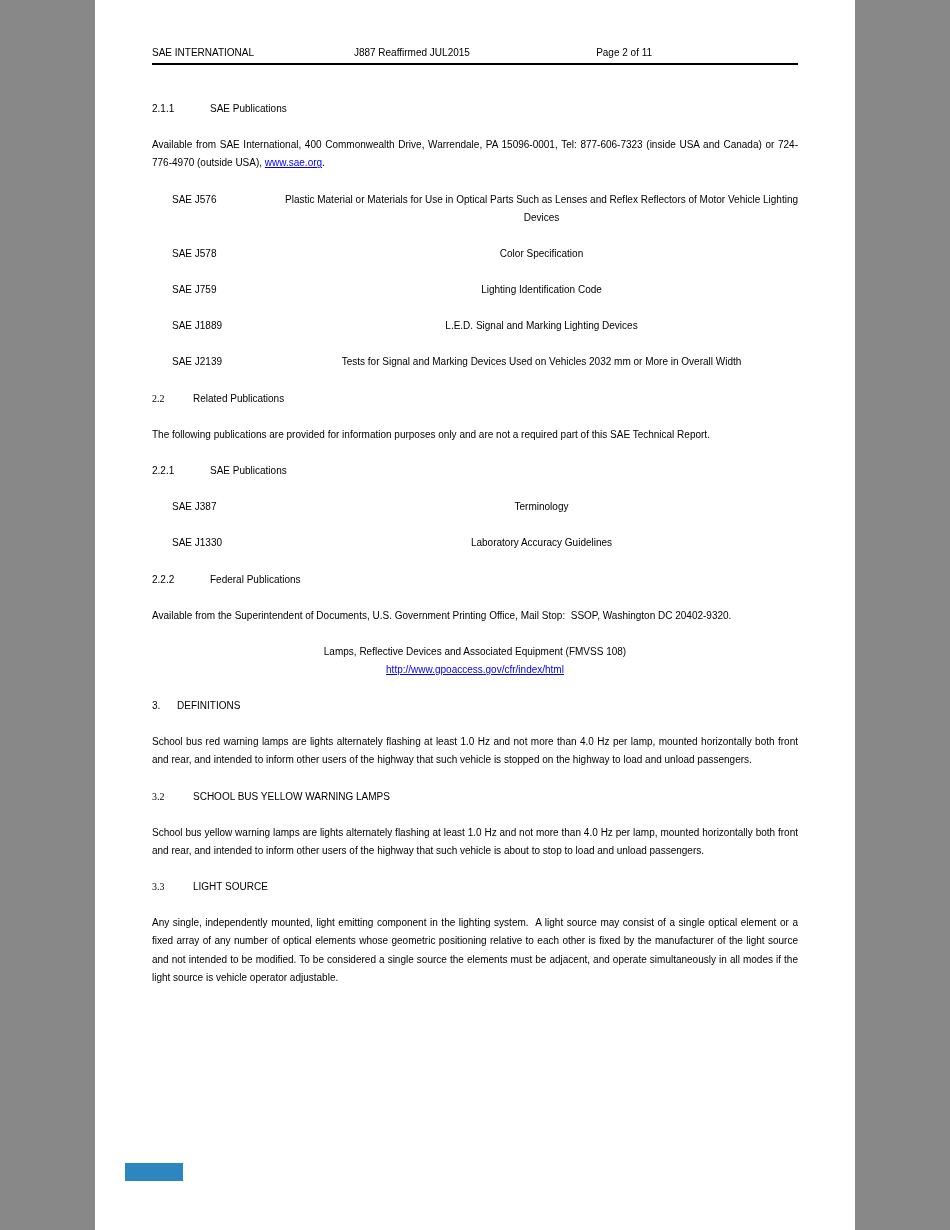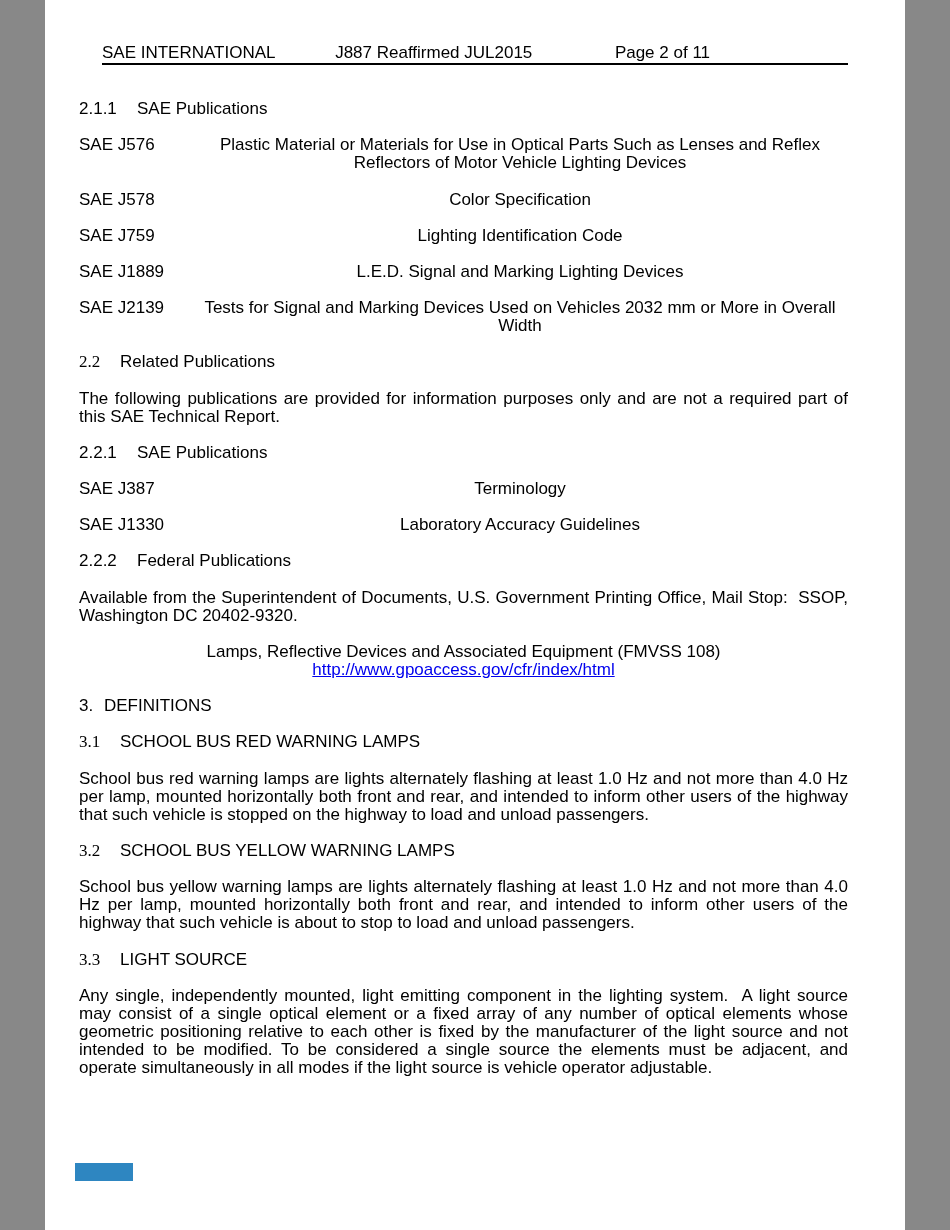--- a/index.html
+++ b/index.html
@@ -1,39 +1,39 @@
 <!DOCTYPE html>
 <html style="--page_bg: #FFFFFF; --text: #000000; --link: #0000EE; --marker: #2E86C1;"><head>
 <meta charset="utf-8">
 <style>
   html,body{margin:0;padding:0;background:#888;}
   .page{
-    width:860px;height:1230px;position:relative;margin:0 auto;
+    width:760px;height:1230px;position:relative;margin:0 auto;
     background:var(--page_bg,#fff);color:var(--text,#000);
     font-family:"Liberation Sans","DejaVu Sans",sans-serif;
-    font-size:17px;line-height:18.1px;overflow:hidden;
+    font-size:10px;line-height:18.1px;overflow:hidden;
   }
   .header{
     margin:0 57px;padding-top:44px;padding-bottom:1px;
     border-bottom:2px solid var(--text,#000);
     display:flex;align-items:baseline;
   }
   .header .h-left{flex:1;text-align:left;}
   .header .h-center{flex:1.2;text-align:left;}
   .header .h-right{flex:1;}
-  .content{padding:35px 57px 0 34px;}
+  .content{padding:35px 57px 0 57px;}
   .block{margin:0 0 18.1px 0;}
   p{margin:0 0 18.1px 0;text-align:justify;}
   .heading{white-space:nowrap;}
   .h-num{display:inline-block;}
   .w58{width:58px;}
   .w41{width:41px;font-family:Liberation Serif, serif;}
   .w25{width:25px;}
   .pubrow{display:flex;margin:0 0 18.1px 0;}
-  .pub-code{flex:0 0 113px;}
+  .pub-code{flex:0 0 113px;margin-left:20px;}
   .pub-desc{flex:1;text-align:center;}
   .cfr-code{flex:0 0 191px;}
   a.link,.link{color:var(--link,#0000EE);text-decoration:underline;cursor:pointer;}
   .marker{
     position:absolute;left:30px;top:1163px;width:58px;height:18px;
     background:var(--marker,#2E86C1);
   }
 </style>
 </head>
 <body>
@@ -45,20 +45,21 @@
     <span class="h-center">J887 Reaffirmed JUL2015</span>
     <span class="h-right">Page 2 of 11</span>
   </div>
 
   <div class="content">
 
     <div class="block heading">
       <span class="h-num w58">2.1.1</span><span>SAE Publications</span>
     </div>
 
+    <p><span>Available from SAE International, 400 Commonwealth Drive, Warrendale, PA 15096-0001, Tel: 877-606-7323 (inside USA and Canada) or 724-776-4970 (outside USA), </span><a class="link">www.sae.org</a><span>.</span></p>
 
     <div class="pubrow">
       <span class="pub-code">SAE J576</span>
       <span class="pub-desc">Plastic Material or Materials for Use in Optical Parts Such as Lenses and Reflex Reflectors of Motor Vehicle Lighting Devices</span>
     </div>
     <div class="pubrow">
       <span class="pub-code">SAE J578</span>
       <span class="pub-desc">Color Specification</span>
     </div>
     <div class="pubrow">
@@ -103,23 +104,20 @@
       <span class="pub-desc">
         <span>Lamps, Reflective Devices and Associated Equipment (FMVSS 108)</span><br>
         <a class="link">http://www.gpoaccess.gov/cfr/index/html</a>
       </span>
     </div>
 
     <div class="block heading">
       <span class="h-num w25">3.</span><span>DEFINITIONS</span>
     </div>
 
-    <div class="block heading">
-      <span class="h-num w41">3.1</span><span>SCHOOL BUS RED WARNING LAMPS</span>
-    </div>
 
     <p>School bus red warning lamps are lights alternately flashing at least 1.0 Hz and not more than 4.0 Hz per lamp, mounted horizontally both front and rear, and intended to inform other users of the highway that such vehicle is stopped on the highway to load and unload passengers.</p>
 
     <div class="block heading">
       <span class="h-num w41">3.2</span><span>SCHOOL BUS YELLOW WARNING LAMPS</span>
     </div>
 
     <p>School bus yellow warning lamps are lights alternately flashing at least 1.0 Hz and not more than 4.0 Hz per lamp, mounted horizontally both front and rear, and intended to inform other users of the highway that such vehicle is about to stop to load and unload passengers.</p>
 
     <div class="block heading">

